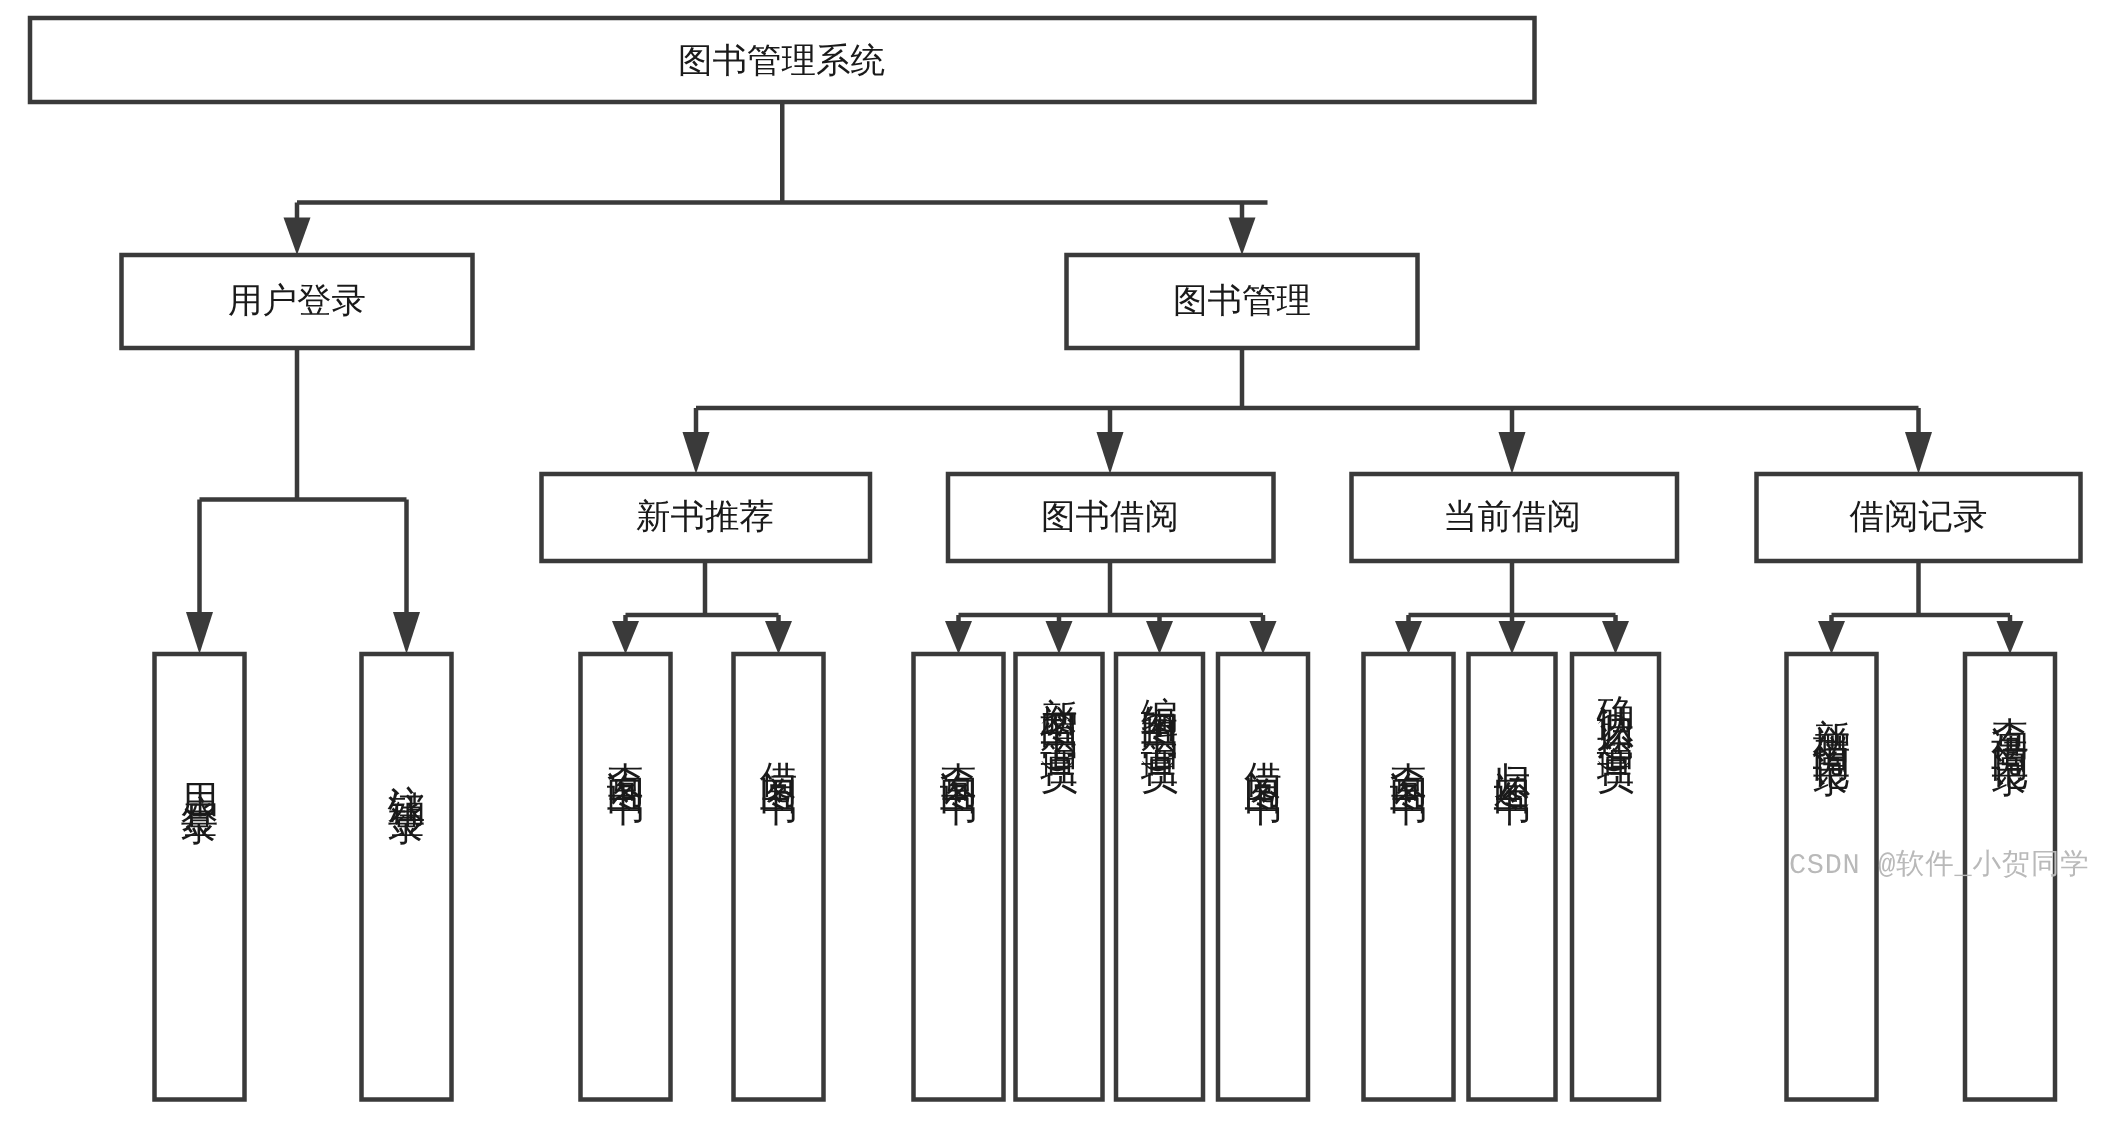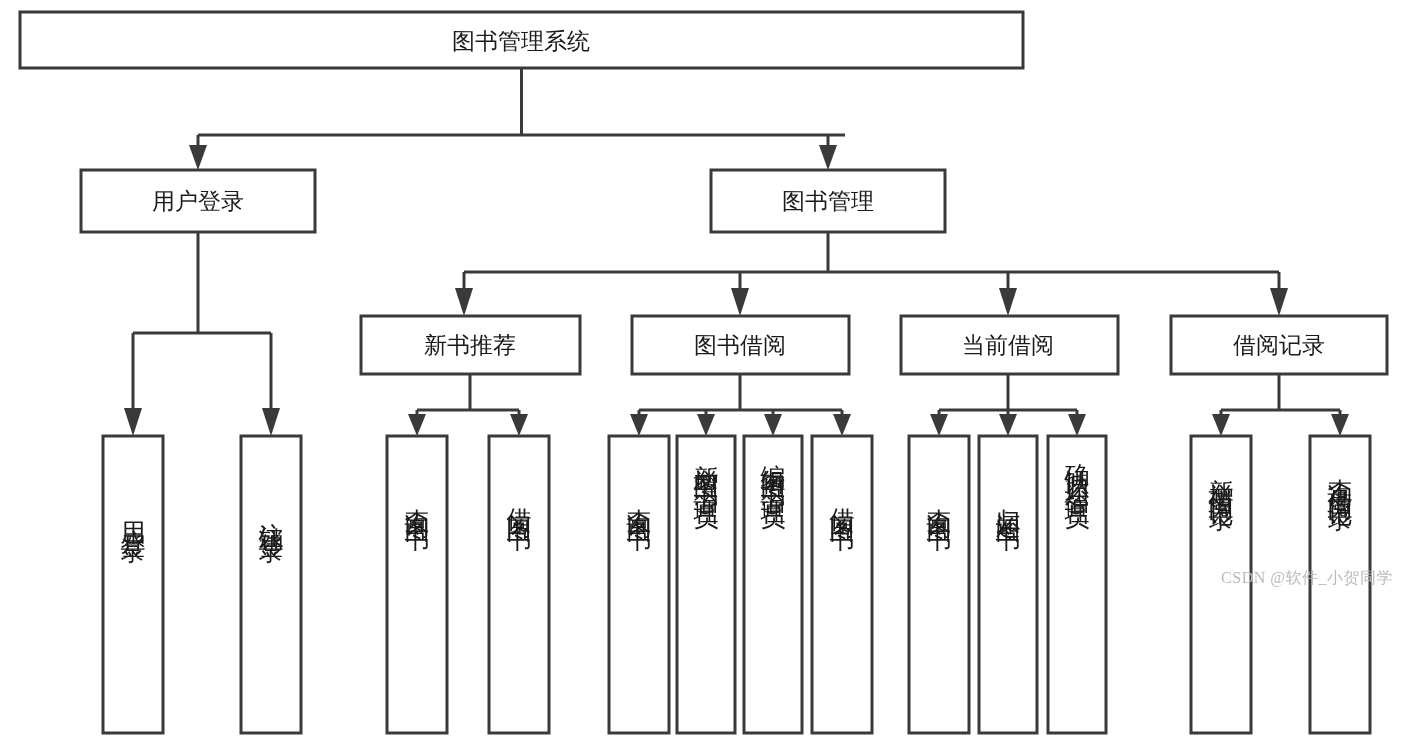--- a/index.html
+++ b/index.html
@@ -57,22 +57,22 @@
     font-size: 25px;
     line-height: 1;
     letter-spacing: 6px;
     color: #1a1a1a;
     white-space: nowrap;
   }
   #watermark {
     position: absolute;
     right: 12px;
     bottom: 6px;
-    font-family: Liberation Serif, serif;
-    font-size: 16px;
+    font-family: Liberation Mono, monospace;
+    font-size: 19px;
     color: #b9b9b9;
     letter-spacing: 0.5px;
     white-space: nowrap;
   }
 </style>
 </head>
 <body>
 
 <div id="diagram-root">
 

